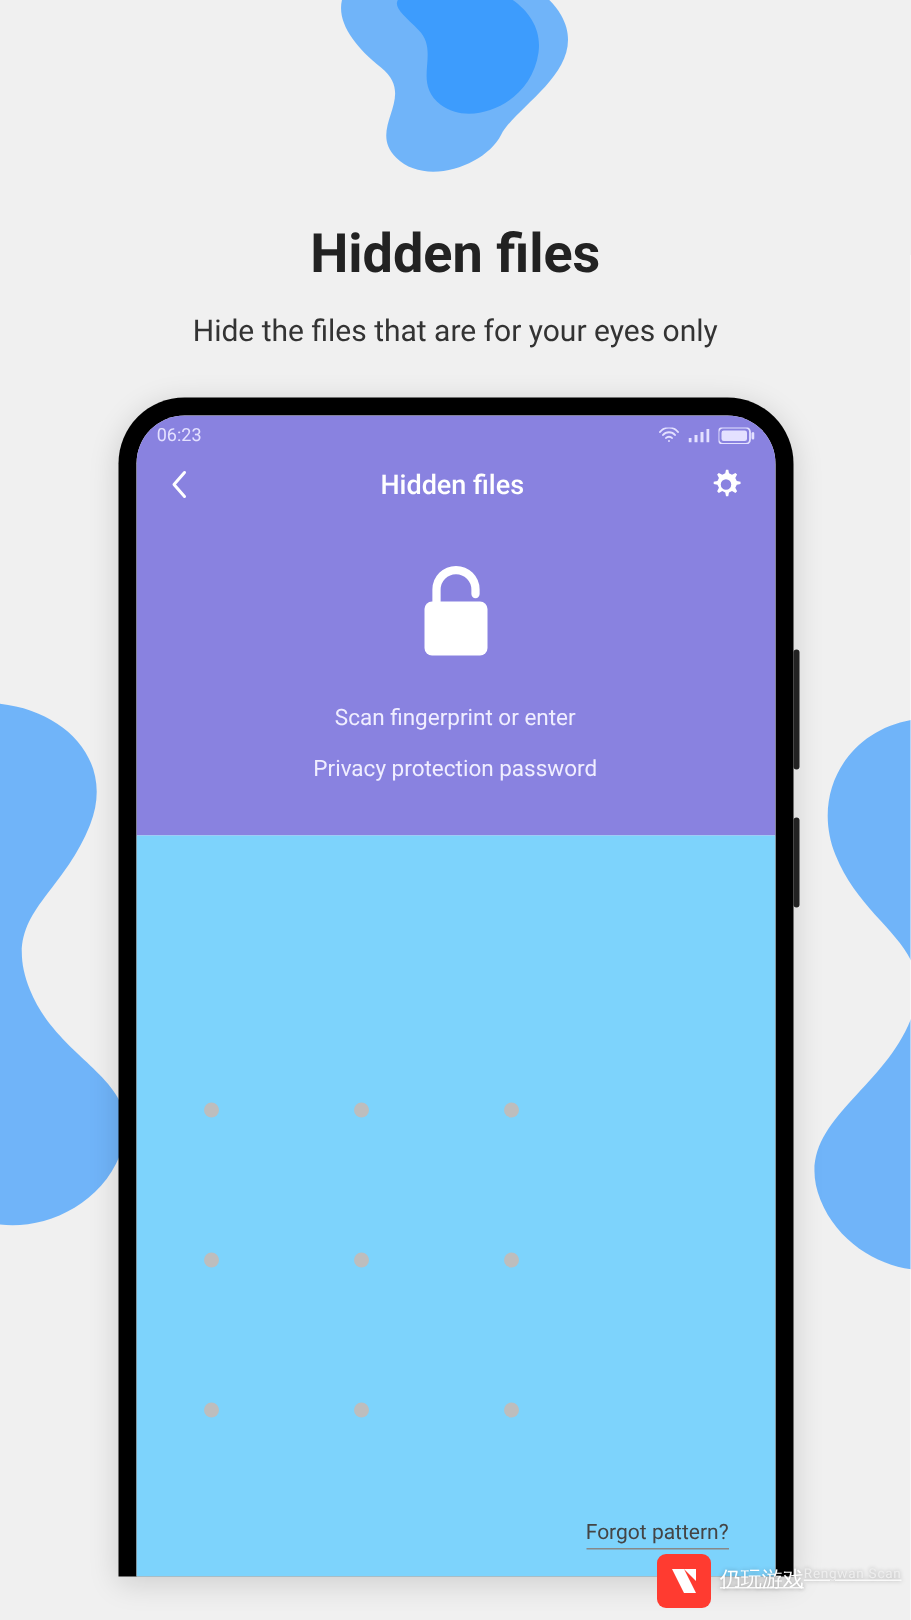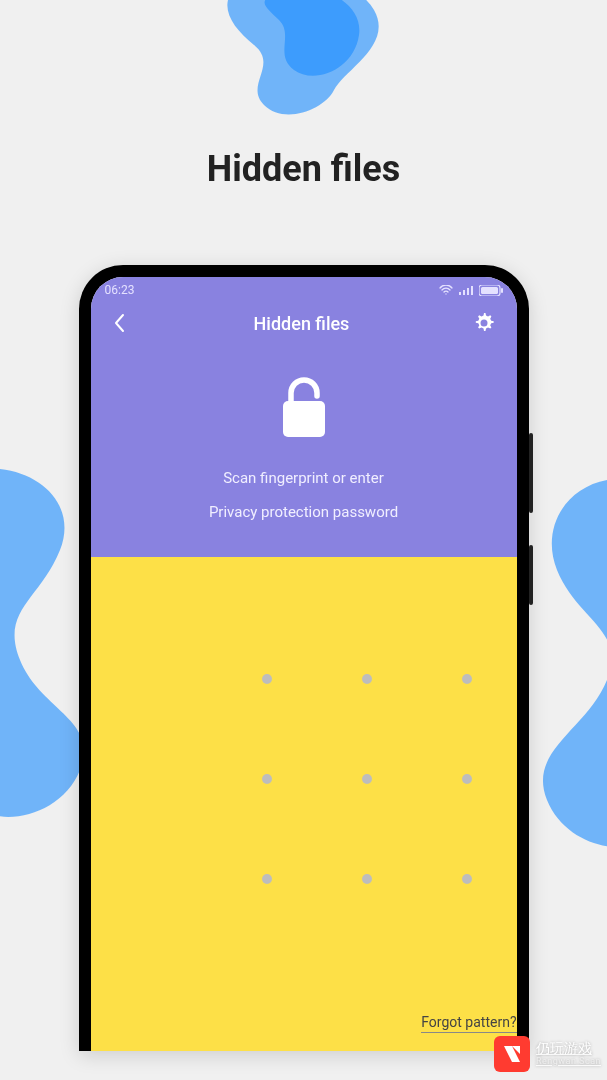--- a/index.html
+++ b/index.html
@@ -130,24 +130,24 @@
   }
   .lock-text1, .lock-text2 {
     font-size: 15px;
     color: #f0eeff;
     margin-top: 16px;
   }
   .lock-text1 { margin-top: 26px; }
 
   .pattern-area {
     flex: 1;
-    background: #fde047;
-    display: flex;
-    flex-direction: column;
-    align-items: flex-end;
+    background: #7dd3fc;
+    display: flex;
+    flex-direction: row;
+    align-items: center;
   }
   .pattern-grid {
     display: grid;
     grid-template-columns: repeat(3, 1fr);
     grid-template-rows: repeat(3, 1fr);
     gap: 0;
     width: 300px;
     height: 300px;
     margin-top: 72px;
   }
@@ -183,40 +183,41 @@
     text-shadow: 0 0 3px rgba(0,0,0,0.3);
     font-size: 11px;
   }
   .watermark-logo {
     width: 36px; height: 36px;
     background: #ff3b30;
     border-radius: 6px;
     display:flex; align-items:center; justify-content:center;
     color:#fff; font-weight:bold; font-size:22px;
   }
-  .watermark-text { display:flex; flex-direction:column; line-height:1.1;text-decoration:underline; }
+  .watermark-text { display:flex; flex-direction:row; line-height:1.1;text-decoration:underline; }
   .watermark-cn { font-size:14px; color:#fff; font-weight:500; }
   .watermark-en { font-size:9px; color:#eee; letter-spacing:0.5px; }
 </style>
 </head>
 <body>
 
 <svg class="smoke-top" viewBox="0 0 240 160">
   <path class="smoke-shape" d="M60,10 C90,-10 170,5 190,40 C210,75 160,100 150,120 C140,140 100,155 80,135 C60,115 95,95 70,75 C45,55 30,30 60,10 Z" opacity="0.55"></path>
   <path class="smoke-shape" d="M100,20 C130,10 180,30 175,65 C170,100 130,115 110,100 C90,85 110,65 95,50 C80,35 70,30 100,20 Z" opacity="0.4"></path>
 </svg>
 <svg class="smoke-left" viewBox="0 0 180 380">
   <path class="smoke-shape" d="M10,10 C70,0 120,40 100,90 C80,140 40,150 60,200 C80,250 140,260 120,310 C100,360 30,370 10,340 C-10,310 30,270 10,220 C-10,170 20,120 5,80 C-10,40 -20,20 10,10 Z" opacity="0.5"></path>
 </svg>
 <svg class="smoke-right" viewBox="0 0 160 400">
   <path class="smoke-shape" d="M150,10 C90,0 50,50 70,100 C90,150 140,160 120,210 C100,260 40,280 60,330 C80,380 150,390 160,360 C170,330 130,290 150,240 C170,190 140,140 155,100 C170,60 180,20 150,10 Z" opacity="0.5"></path>
 </svg>
 
 <div class="heading">
   <h1>Hidden files</h1>
+  <p>Hide the files that are for your eyes only</p>
 </div>
 
 <div class="phone">
   <div class="phone-side-btn1"></div>
   <div class="phone-side-btn2"></div>
   <div class="screen">
 
     <div class="header-area">
       <div class="status-bar">
         <span>06:23</span>

